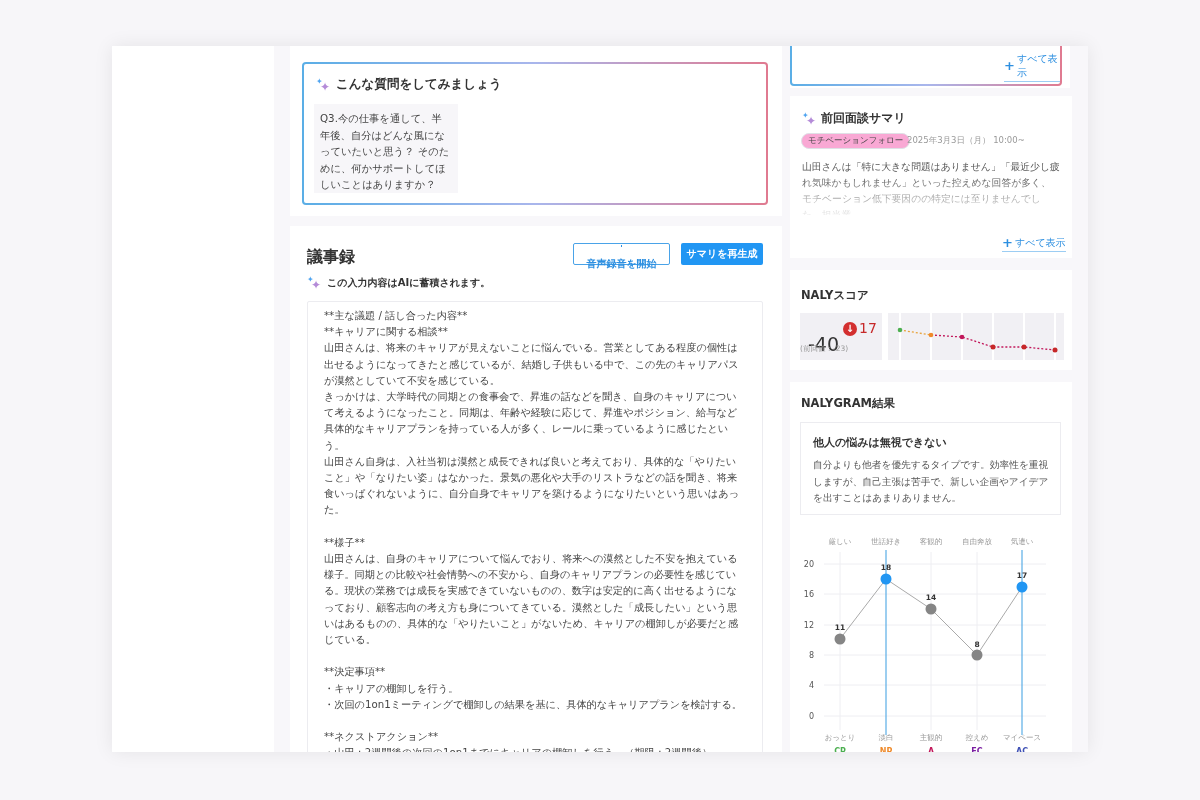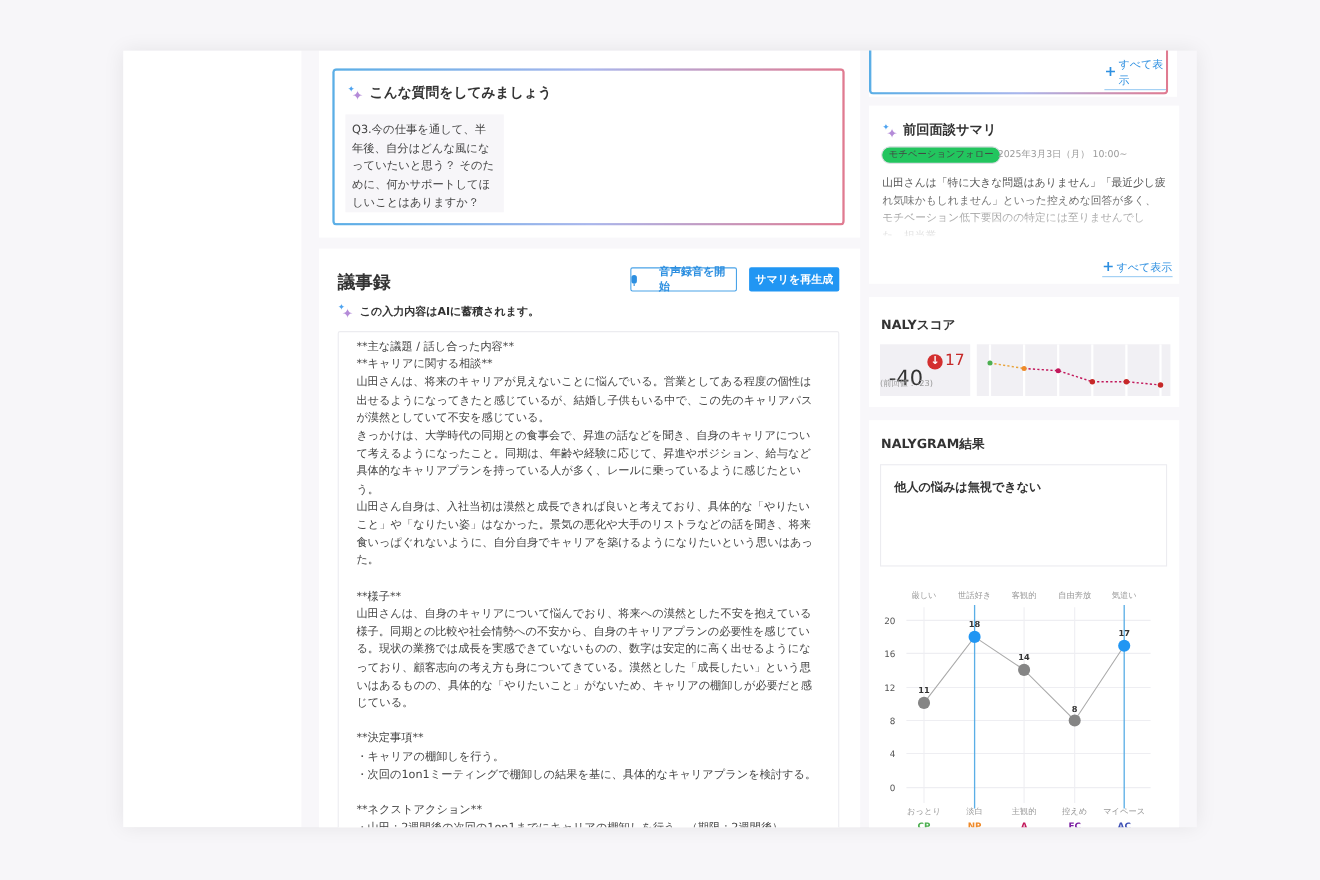--- a/index.html
+++ b/index.html
@@ -46,21 +46,21 @@
   .q-box {
     width: 144px; height: 89px; background: #f7f6f9; padding: 6px 6px;
     font-size: 10.3px; line-height: 16.5px; color: #444;
   }
   
   .m-card { left: 0; top: 180px; width: 492px; height: 540px; }
   .m-title { position: absolute; left: 17px; top: 21px; font-size: 16px; font-weight: bold; color: #333; }
   .btn-rec {
     position: absolute; left: 283px; top: 17px; width: 97px; height: 22px;
     border: 1px solid #4aa3e8; border-radius: 2px; color: #2d8fe0; font-size: 10px; font-weight: bold;
-    display: flex; align-items: center; justify-content: center; gap: 20px; background: #fff;
+    display: flex; align-items: center; justify-content: center; gap: 20px; background: #fff; flex-direction: column;
   }
   .mic { display: inline-block; width: 5px; height: 8px; background: #2d8fe0; border-radius: 3px; position: relative; }
   .mic::after { content: ""; position: absolute; left: 2px; top: 8px; width: 1px; height: 2px; background: #2d8fe0; }
   .btn-regen {
     position: absolute; left: 391px; top: 17px; width: 82px; height: 22px; border-radius: 2px;
     background: #2196f3; color: #fff; font-size: 10px; font-weight: bold;
     display: flex; align-items: center; justify-content: center;
   }
   .m-note { position: absolute; left: 17px; top: 50px; font-size: 10px; font-weight: bold; color: #333; display: flex; align-items: center; gap: 6px; }
   .m-text {
@@ -81,21 +81,21 @@
   }
   .show-all {
     position: absolute; font-size: 10px; color: #2d8fe0; border-bottom: 1px solid #9ccdf3;
     display: flex; align-items: center; gap: 2px; padding-bottom: 1px;
   }
   .show-all .plus { font-size: 13px; font-weight: bold; line-height: 10px; }
   .summary-card { left: 0; top: 50px; width: 282px; height: 162px; }
   .sum-title { position: absolute; left: 12px; top: 14px; font-size: 12px; font-weight: bold; color: #333; display: flex; align-items: center; gap: 5px; }
   .tag {
     position: absolute; left: 11px; top: 37px; padding: 1px 6px; font-size: 8.5px; color: #444;
-    border: 1px solid #e0e0e6; border-radius: 9px; background: #22c55e;
+    border: 1px solid #e0e0e6; border-radius: 9px; background: #f9a8d4;
   }
   .sum-date { position: absolute; left: 117px; top: 39px; font-size: 8.5px; color: #999; }
   .sum-text {
     position: absolute; left: 12px; top: 63px; width: 258px; font-size: 9.8px; line-height: 16px; color: #555; height: 56px; overflow: hidden;
     -webkit-mask-image: linear-gradient(180deg, #000 30%, rgba(0,0,0,0.1) 100%);
     mask-image: linear-gradient(180deg, #000 30%, rgba(0,0,0,0.1) 100%);
   }
   .score-card { left: 0; top: 224px; width: 282px; height: 100px; }
   .score-title { position: absolute; left: 11px; top: 18px; font-size: 11.5px; font-weight: bold; color: #333; }
   .score-box {
@@ -230,20 +230,21 @@
           <circle cx="136" cy="34" r="2.5" fill="#c62828"></circle>
           <circle cx="167" cy="37" r="2.5" fill="#c62828"></circle>
         </svg>
       </div>
     </div>
 
     <div class="card nalygram-card">
       <div class="ng-title">NALYGRAM結果</div>
       <div class="ng-box">
         <div class="ng-type">他人の悩みは無視できない</div>
+        <div class="ng-desc">自分よりも他者を優先するタイプです。効率性を重視しますが、自己主張は苦手で、新しい企画やアイデアを出すことはあまりありません。</div>
       </div>
       <div class="ng-chart">
         <svg width="282" height="232" viewBox="0 0 282 232" font-family="DejaVu Sans, sans-serif">
 
           <g font-size="7.5" fill="#999" text-anchor="middle">
             <text x="50" y="14">厳しい</text>
             <text x="96" y="14">世話好き</text>
             <text x="141" y="14">客観的</text>
             <text x="187" y="14">自由奔放</text>
             <text x="232" y="14">気遣い</text>

